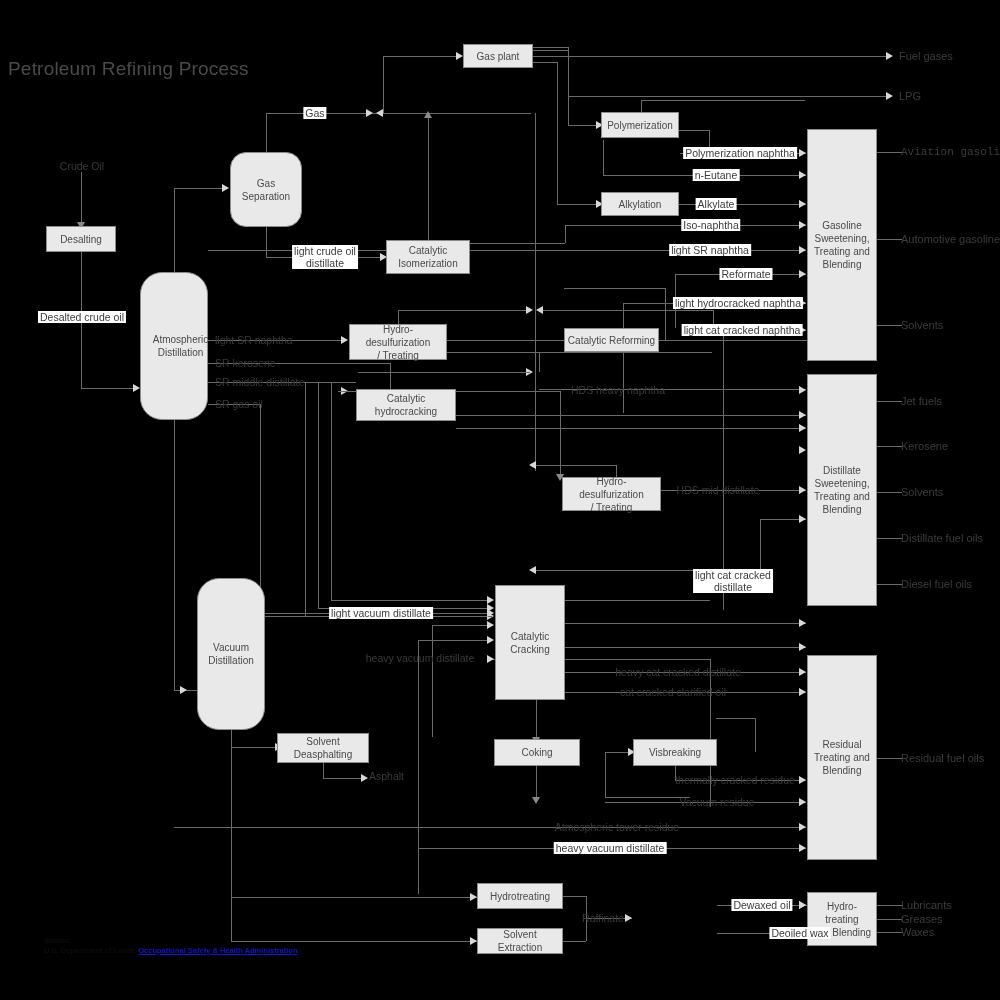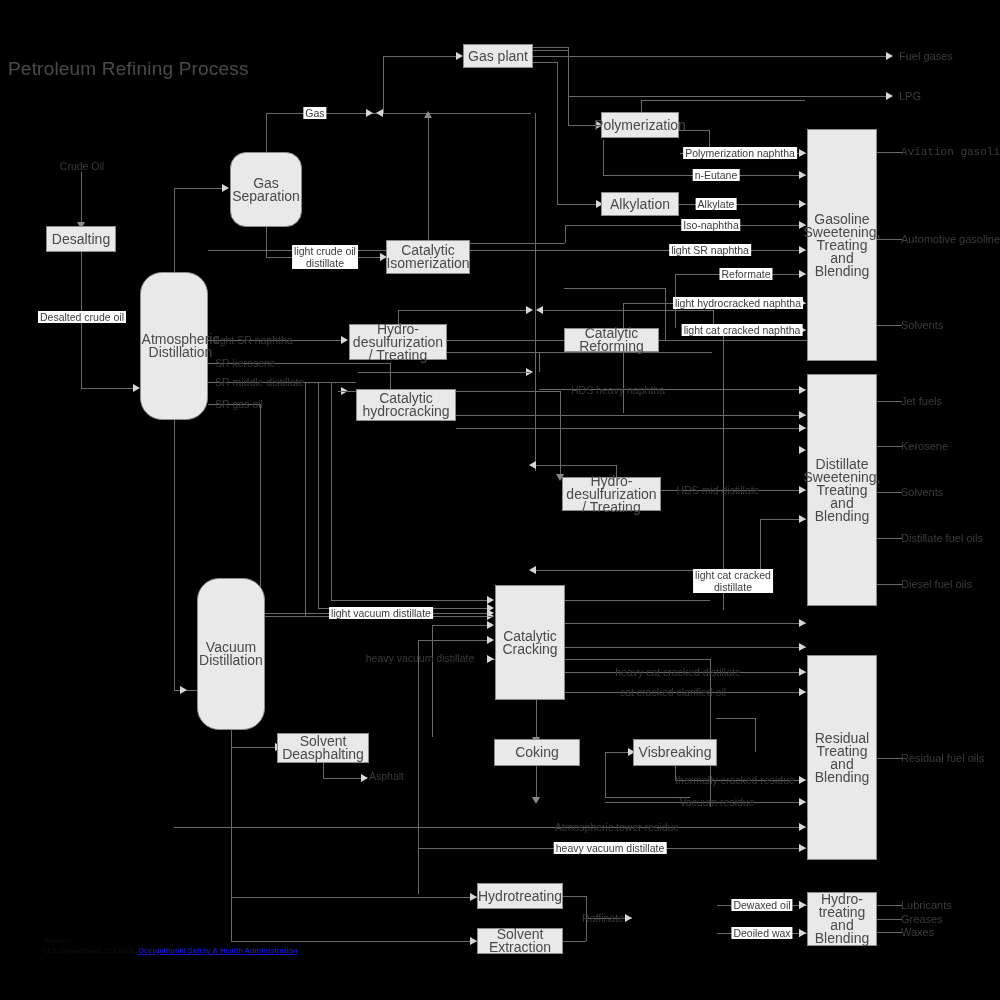--- a/index.html
+++ b/index.html
@@ -9,21 +9,21 @@
     overflow:hidden;
   }
   #title{
     position:absolute;left:8px;top:58px;
     font-size:19px;color:#4a4a4a;letter-spacing:.2px;
   }
   
   .box{
     position:absolute;box-sizing:border-box;
     background:#e9e9e9;border:1px solid #8c8c8c;
-    color:#4a4a4a;font-size:14px;line-height:13px;
+    color:#4a4a4a;font-size:10px;line-height:13px;
     display:flex;align-items:center;justify-content:center;
     text-align:center;padding:2px;
   }
   .box.vessel{border-radius:16px;}
   .box.tallvessel{border-radius:22px;}
   
   .flab{
     position:absolute;background:#fff;color:#3c3c3c;
     font-size:10.5px;line-height:12px;white-space:nowrap;
     padding:0 2px;text-align:center;
@@ -456,21 +456,21 @@
   <div class="dlab c" style="left:678px;top:666px;">heavy cat cracked distillate</div>
   <div class="dlab c" style="left:673px;top:686px;">cat cracked clarified oil</div>
   <div class="dlab c" style="left:735px;top:774px;">thermally cracked residue</div>
   <div class="dlab c" style="left:705px;top:796px;margin-left:12px;">Vacuum residue</div>
   <div class="dlab c" style="left:617px;top:821px;">Atmospheric tower residue</div>
   <div class="flab c" style="left:610px;top:842px;">heavy vacuum distillate</div>
 
   <div class="dlab" style="left:369px;top:770px;">Asphalt</div>
   <div class="dlab c" style="left:603px;top:912px;">Raffinate</div>
   <div class="flab c" style="left:762px;top:899px;">Dewaxed oil</div>
-  <div class="flab c" style="left:762px;top:927px;text-align:right;">Deoiled wax</div>
+  <div class="flab c" style="left:800px;top:927px;text-align:right;">Deoiled wax</div>
 
   <div class="outlab" style="left:899px;top:50px;">Fuel gases</div>
   <div class="outlab" style="left:899px;top:90px;">LPG</div>
   <div class="outlab" style="left:901px;top:146px;font-family:Liberation Mono, monospace;">Aviation gasoline</div>
   <div class="outlab" style="left:901px;top:233px;">Automotive gasoline</div>
   <div class="outlab" style="left:901px;top:319px;">Solvents</div>
   <div class="outlab" style="left:901px;top:395px;">Jet fuels</div>
   <div class="outlab" style="left:901px;top:440px;">Kerosene</div>
   <div class="outlab" style="left:901px;top:486px;">Solvents</div>
   <div class="outlab" style="left:901px;top:532px;">Distillate fuel oils</div>

